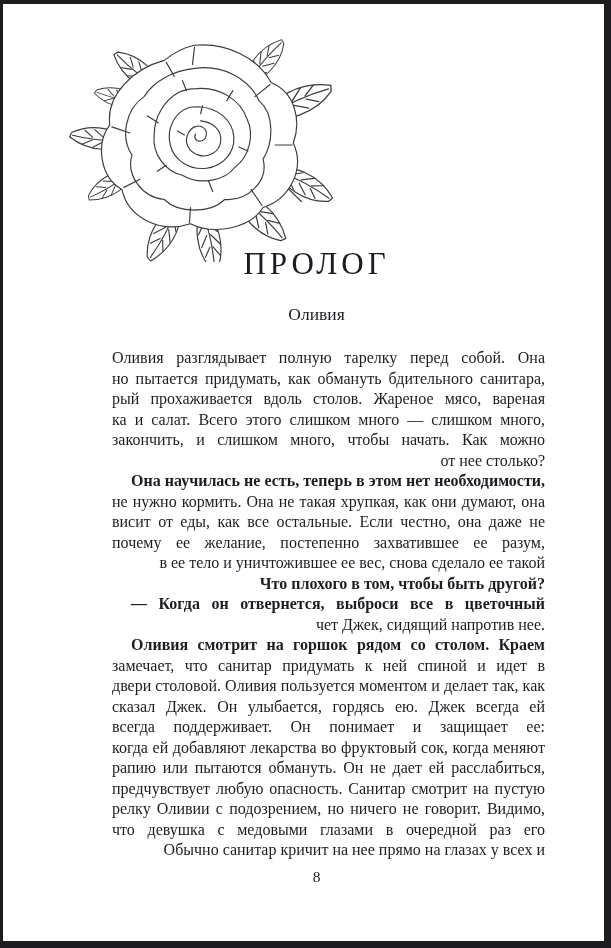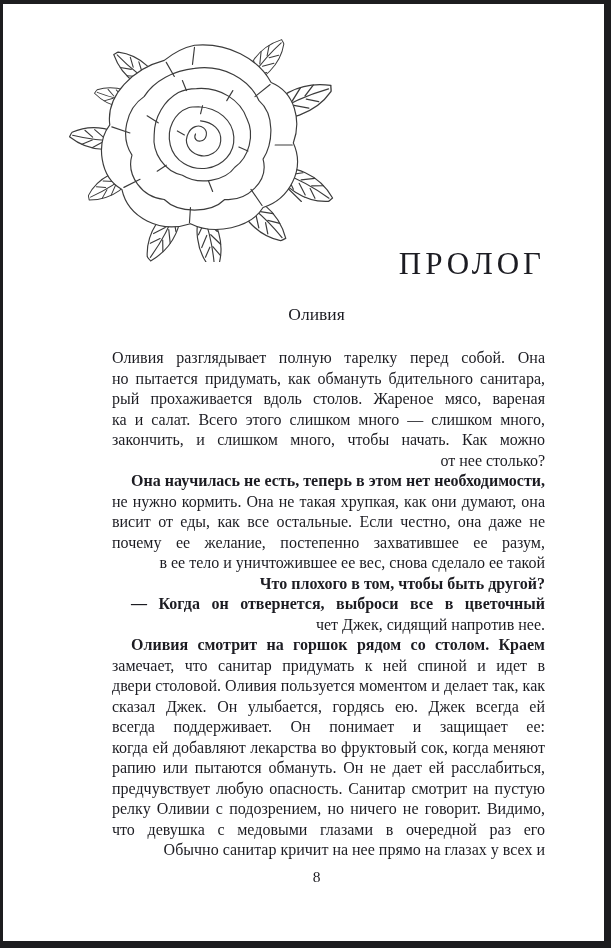--- a/index.html
+++ b/index.html
@@ -14,21 +14,21 @@
     overflow:hidden;
     font-family:"Liberation Serif", serif;
     color:var(--ink,#1c1c22);
   }
   .rose{position:absolute;left:38px;top:16px;width:308px;height:242px;}
   .rose svg{display:block;width:100%;height:100%;}
   .rose path{stroke:#3c3c3c;stroke-width:1.15;fill:none;stroke-linecap:round;stroke-linejoin:round;}
   .rose path.fill{fill:#ffffff;}
   .heading{
     position:absolute;left:85px;width:457px;top:242px;
-    margin:0;text-align:right;
+    margin:0;text-align:center;
     font-size:31px;font-weight:400;letter-spacing:4px;
     color:var(--ink,#1c1c22);
   }
   .subheading{
     position:absolute;left:85px;width:457px;top:300px;
     text-align:center;font-size:17.5px;
   }
   .bodytext{
     position:absolute;left:85px;top:344px;width:457px;
     font-size:16px;

